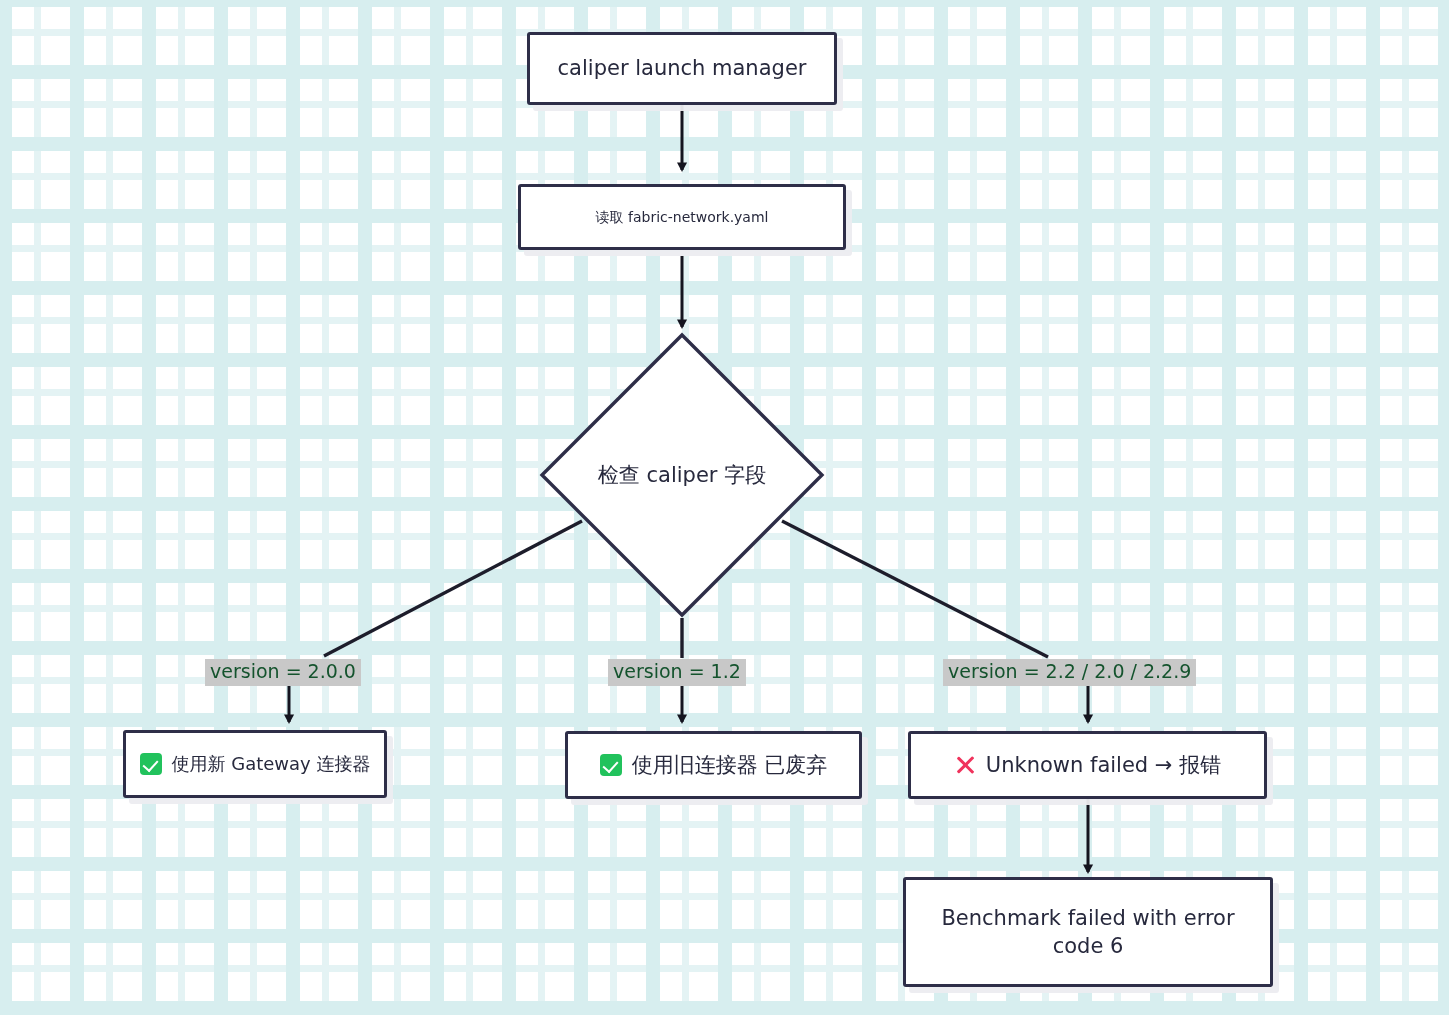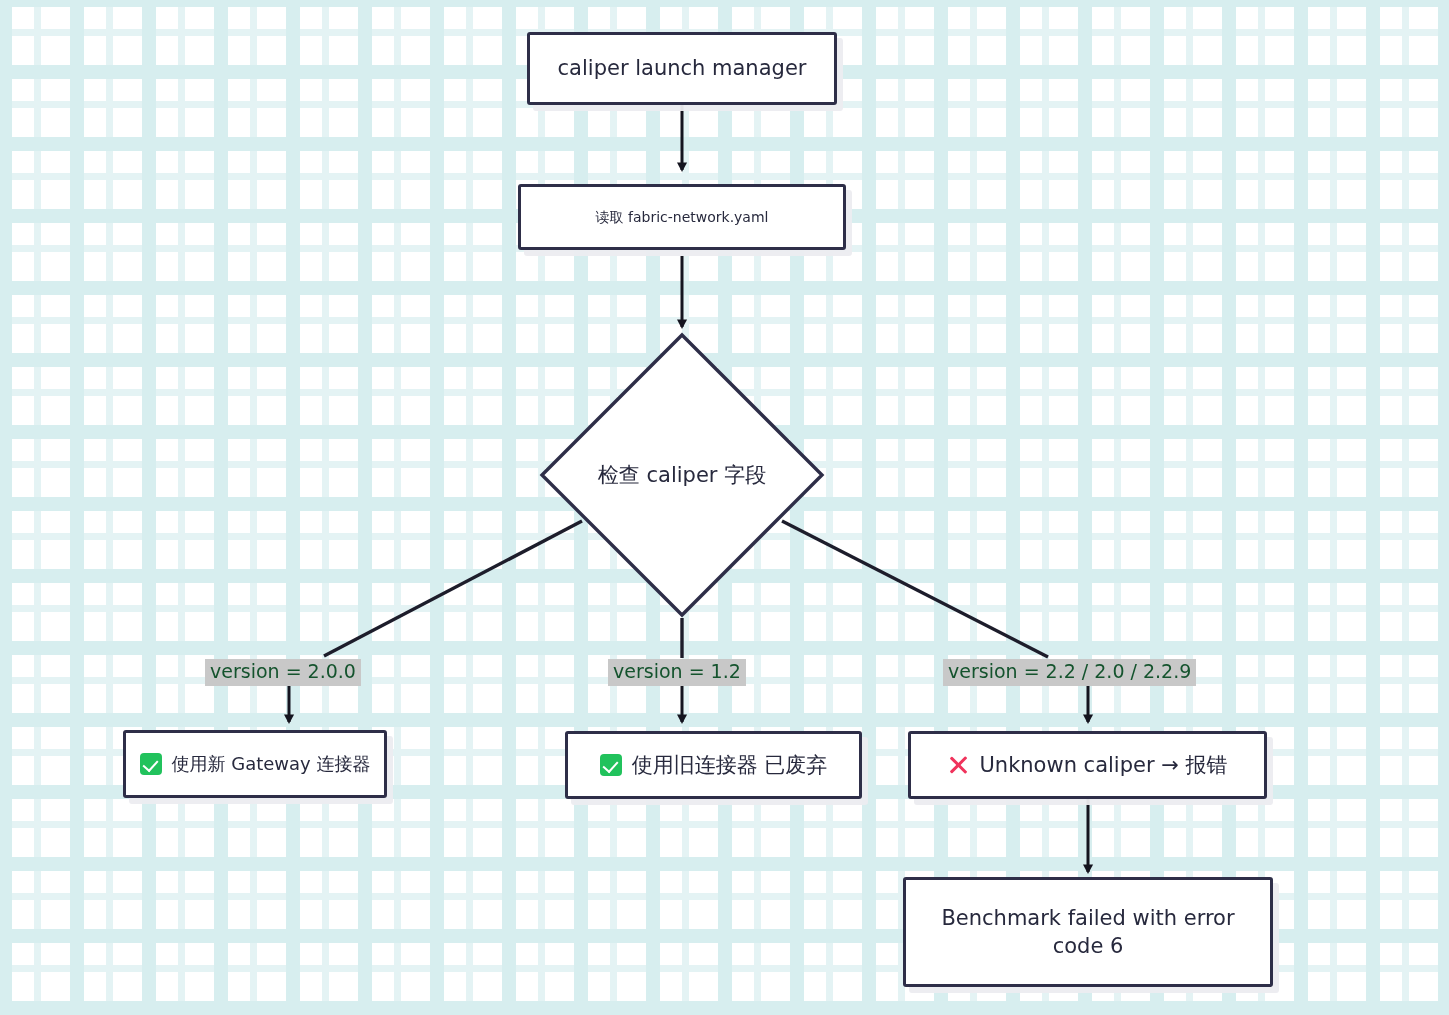--- a/index.html
+++ b/index.html
@@ -202,21 +202,21 @@
   <div class="node" style="left:533px; top:731px; width:297px; height:68px; font-size:21px;margin-left:32px;">
     <span class="node-text">
       <span class="icon-ok"></span>
       <span>使用旧连接器 已废弃</span>
     </span>
   </div>
 
   <div class="node" style="left:908px; top:731px; width:359px; height:68px; font-size:21px;">
     <span class="node-text">
       <span class="icon-x"></span>
-      <span>Unknown caliper → 报错</span>
+      <span>Unknown failed → 报错</span>
     </span>
   </div>
 
   <div class="node" style="left:903px; top:877px; width:370px; height:110px; font-size:21px; padding:12px 26px;">
     <span class="node-text wrap">Benchmark failed with error code 6</span>
   </div>
 
 
 </div>
 

